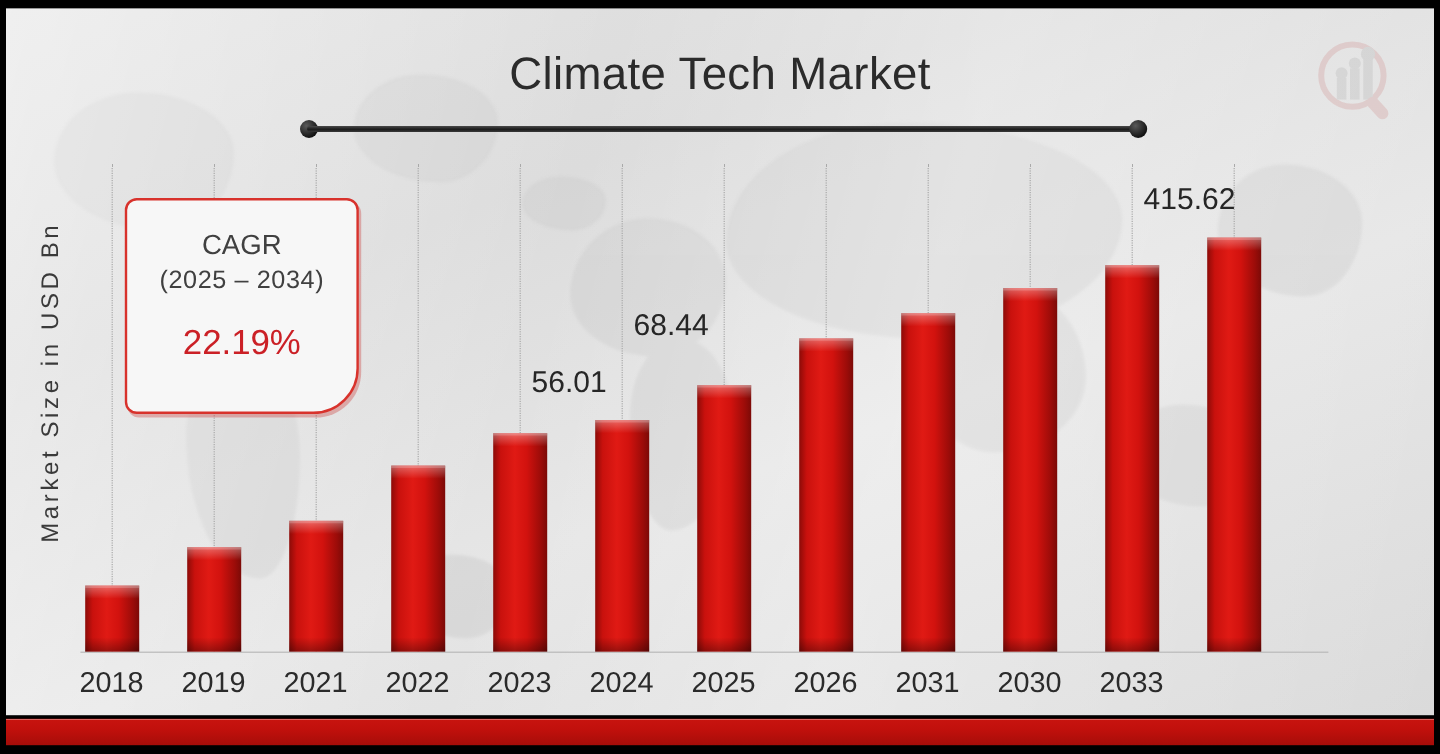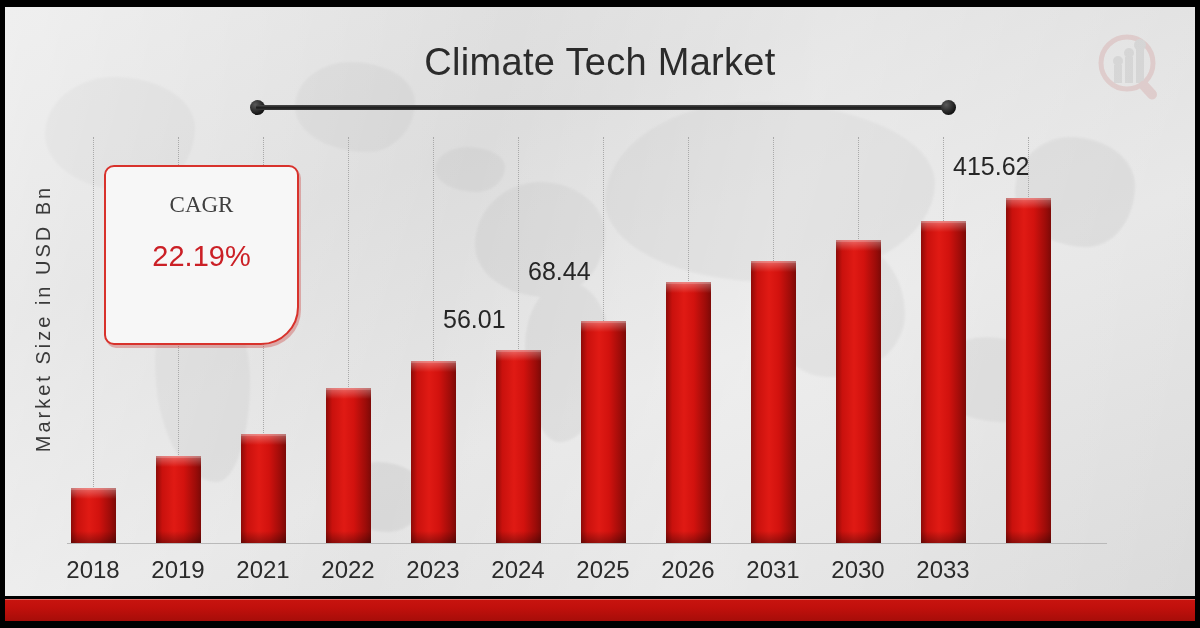--- a/index.html
+++ b/index.html
@@ -64,21 +64,21 @@
   
   .cagr-box{
     position:absolute;left:99px;top:158px;width:195px;height:180px;
     background:#f7f7f7;
     border:2px solid #d8322c;
     border-radius:10px 10px 38px 10px;
     box-shadow:2px 3px 0 rgba(200,30,25,.30);
     display:flex;flex-direction:column;align-items:center;justify-content:flex-start;
     padding-top:24px;box-sizing:border-box;
   }
-  .cagr-title{font-size:23px;color:#404040;line-height:1.18;font-family:Liberation Serif, serif;}
+  .cagr-title{font-size:23px;color:#404040;line-height:1.18;}
   .cagr-range{font-size:21px;color:#404040;line-height:1.35;margin-top:2px;letter-spacing:.5px;}
   .cagr-value{font-size:29px;color:#cb2026;margin-top:22px;}
   
   .plot{position:absolute;left:0;top:0;width:1190px;height:589px;}
   .gridline{
     position:absolute;top:130px;width:0;height:406px;
     border-left:1px dotted #a9a9a9;
   }
   .baseline{
     position:absolute;left:62px;top:536px;width:1040px;height:1px;
@@ -198,19 +198,20 @@
       <div class="xtick" style="left:548px;width:100px;">2025</div>
       <div class="xtick" style="left:633px;width:100px;">2026</div>
       <div class="xtick" style="left:718px;width:100px;">2031</div>
       <div class="xtick" style="left:803px;width:100px;">2030</div>
       <div class="xtick" style="left:888px;width:100px;">2033</div>
       <div class="xtick" style="left:973px;width:100px;margin-top:36px;">2034</div>
     </div>
 
     <div class="cagr-box">
       <div class="cagr-title">CAGR</div>
+      <div class="cagr-range">(2025 – 2034)</div>
       <div class="cagr-value">22.19%</div>
     </div>
 
   </div>
 
   <div class="footer-strip"></div>
 </div>
 
 </body></html>

